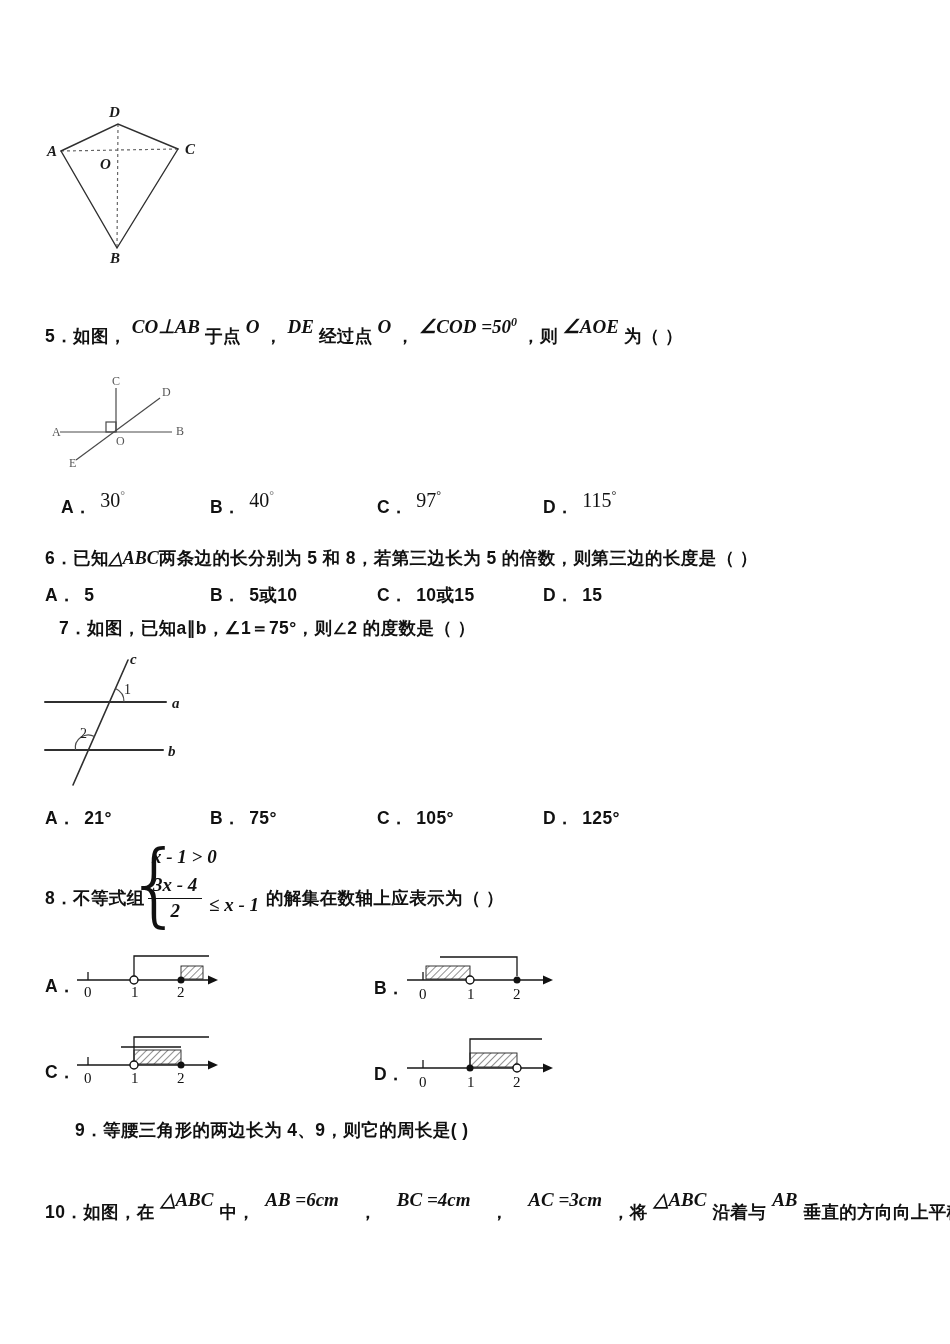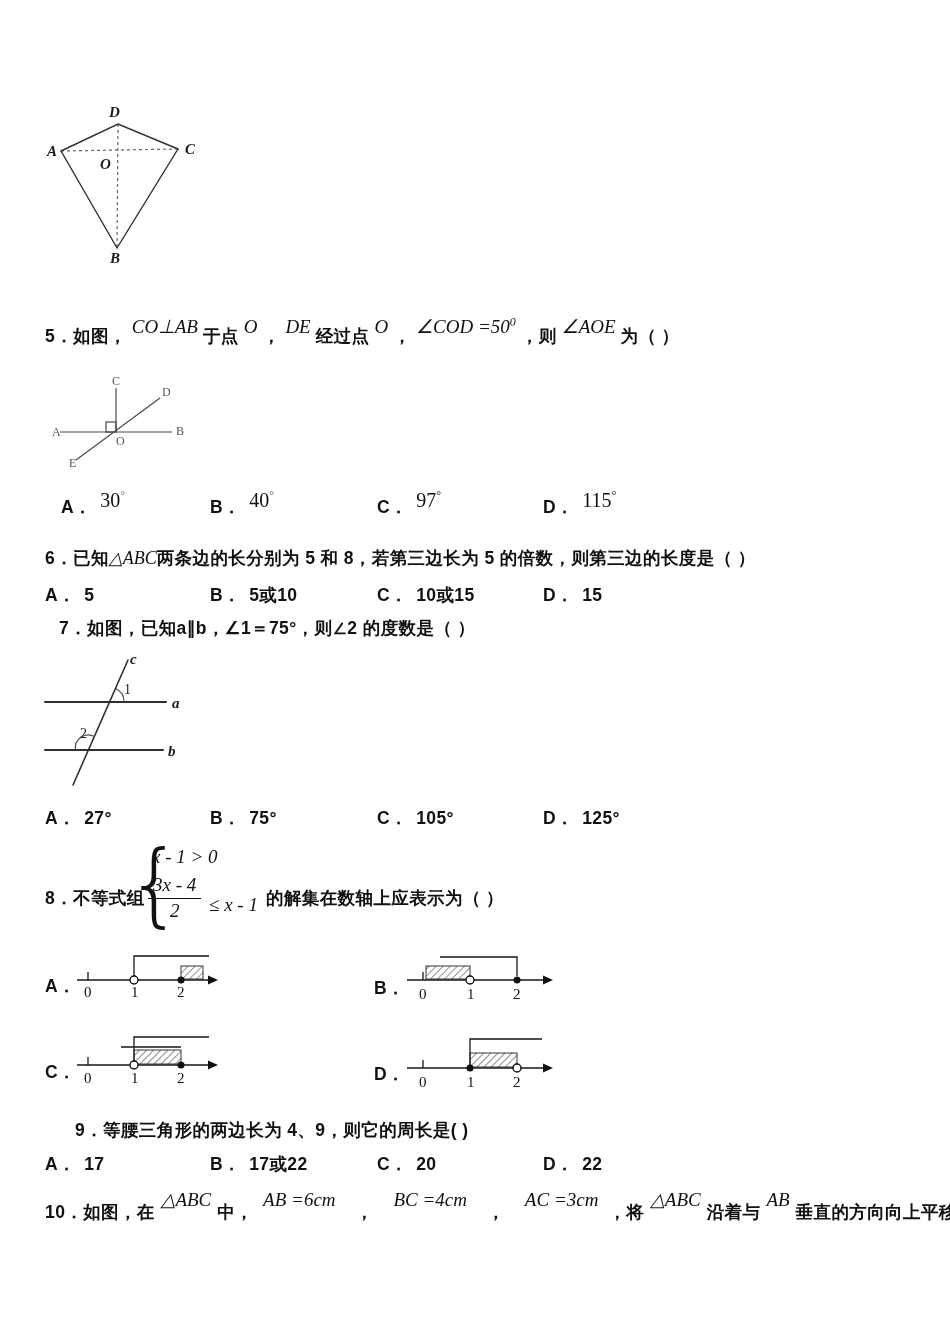--- a/index.html
+++ b/index.html
@@ -4,21 +4,21 @@
 <style>
   * { box-sizing: border-box; }
   html,body { margin:0; padding:0; background:#ffffff; }
   #page {
     position:relative; width:950px; height:1344px; background:#ffffff;
     font-family:"Liberation Sans", sans-serif; color:#111; overflow:hidden;
   }
   .abs { position:absolute; }
   .cn { font-weight:700; font-size:17.5px; letter-spacing:0.4px; white-space:nowrap; }
   .qline { position:absolute; white-space:nowrap; }
-  .mathseg { font-family:"Liberation Serif", serif; font-style:italic; font-size:19px; font-weight:400; letter-spacing:0; }
+  .mathseg { font-family:"Liberation Serif", serif; font-style:italic; font-size:19px; font-weight:700; letter-spacing:0; }
   .raised { display:inline-block; transform:translateY(-9px); margin:0 5px; }
   .raised-hi { display:inline-block; transform:translateY(-12px); margin:0 6px; }
   .gapc { margin:0 10px; }
   sup.deg0 { font-size:12px; vertical-align:super; }
 
   .opt-row { position:absolute; left:45px; width:880px; height:28px; }
   .opt { position:absolute; top:0; white-space:nowrap; }
   .opt-label { font-weight:700; font-size:17.5px; margin-right:9px; }
   .opt-val { font-weight:700; font-size:17.5px; letter-spacing:0.4px; }
   .opt-val-serif { font-family:"Liberation Serif", serif; font-size:20px; display:inline-block; transform:translateY(-6px); font-weight:400; }
@@ -111,21 +111,21 @@
     <path class="stroke-thin" d="M 75.5,38.5 A 14.5,14.5 0 0 1 84,52"></path>
     <path class="stroke-thin" d="M 35.5,100 A 13,13 0 0 1 54.5,86.5"></path>
     <text class="fig-label" x="90" y="14">c</text>
     <text class="fig-num" x="84" y="44">1</text>
     <text class="fig-label" x="132" y="58">a</text>
     <text class="fig-num" x="40" y="88">2</text>
     <text class="fig-label" x="128" y="106">b</text>
   </svg>
 
   <div class="opt-row" style="top:806px;">
-    <span class="opt" style="left:0px"><span class="opt-label">A．</span><span class="opt-val">27°</span></span>
+    <span class="opt" style="left:0px"><span class="opt-label">A．</span><span class="opt-val">21°</span></span>
     <span class="opt" style="left:165px"><span class="opt-label">B．</span><span class="opt-val">75°</span></span>
     <span class="opt" style="left:332px"><span class="opt-label">C．</span><span class="opt-val">105°</span></span>
     <span class="opt" style="left:498px"><span class="opt-label">D．</span><span class="opt-val">125°</span></span>
   </div>
 
   <div>
     <span class="abs cn" style="left:45px; top:886px;"><span>8．</span><span>不等式组</span></span>
     <span class="brace" style="left:126px; top:840px;">{</span>
     <span class="abs mathseg" style="left:152px; top:846px;">x - 1 &gt; 0</span>
     <span class="q8-frac mathseg" style="left:148px; top:874px;">
@@ -210,24 +210,18 @@
     <circle class="nl-open" cx="117" cy="45" r="4"></circle>
     <text class="nl-num" x="19" y="64">0</text>
     <text class="nl-num" x="67" y="64">1</text>
     <text class="nl-num" x="113" y="64">2</text>
   </svg>
 
   <div class="qline cn" style="left:45px; top:1118px;margin-left:30px;">
     <span>9．</span><span>等腰三角形的两边长为 4、9，则它的周长是(      )</span>
   </div>
 
-  <div class="opt-row" style="top:1152px;">
-    <span class="opt" style="left:0px"><span class="opt-label">A．</span><span class="opt-val">17</span></span>
-    <span class="opt" style="left:165px"><span class="opt-label">B．</span><span class="opt-val">17或22</span></span>
-    <span class="opt" style="left:332px"><span class="opt-label">C．</span><span class="opt-val">20</span></span>
-    <span class="opt" style="left:498px"><span class="opt-label">D．</span><span class="opt-val">22</span></span>
-  </div>
 
   <div class="qline cn" style="left:45px; top:1200px;">
     <span>10．</span><span>如图，在</span><span class="mathseg raised-hi">△ABC</span><span>中，</span><span class="mathseg raised-hi gapc">AB =6cm</span><span class="gapc">，</span><span class="mathseg raised-hi gapc">BC =4cm</span><span class="gapc">，</span><span class="mathseg raised-hi gapc">AC =3cm</span><span>，将</span><span class="mathseg raised-hi">△ABC</span><span>沿着与</span><span class="mathseg raised-hi">AB</span><span>垂直的方向向上平移3</span>
   </div>
 
 </div>
 
 </body></html>

